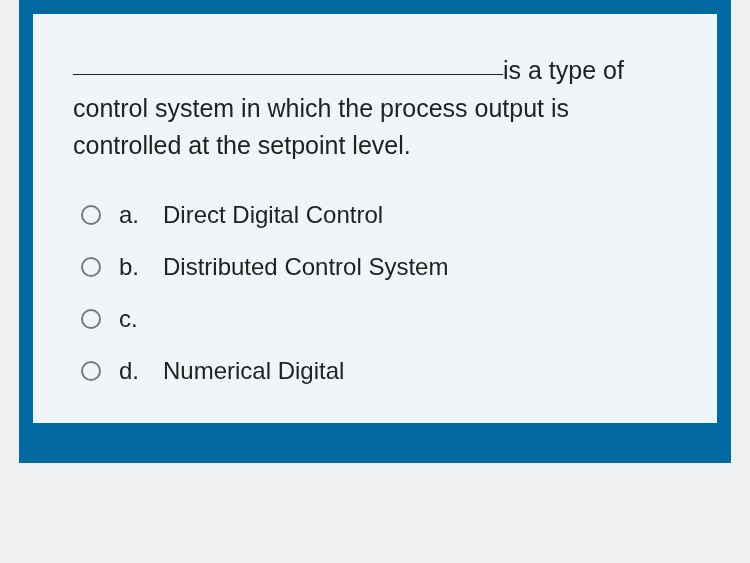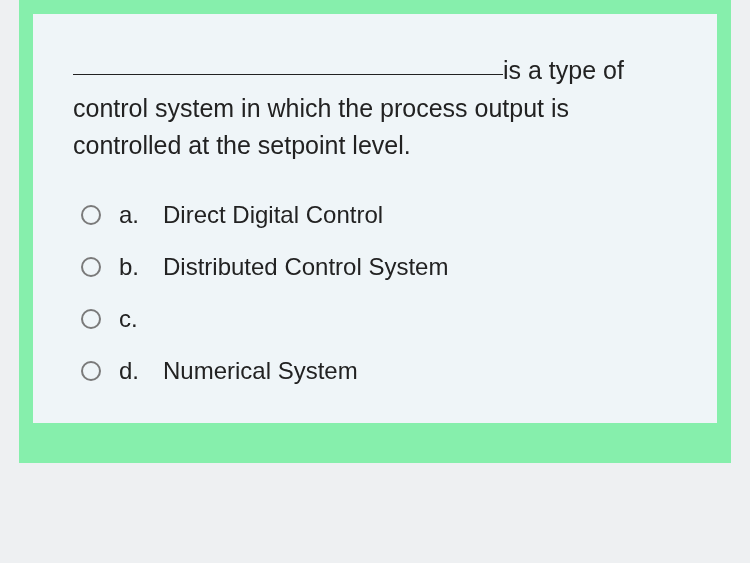--- a/index.html
+++ b/index.html
@@ -11,21 +11,21 @@
       font-family: -apple-system, BlinkMacSystemFont, "Segoe UI", Helvetica, Arial, sans-serif;
       background: #eef0f2;
       width: 750px;
       height: 563px;
       display: flex;
       align-items: flex-start;
       justify-content: center;
       padding-top: 0;
     }
     .frame {
-      background: #86efac;
+      background: #0369a1;
       width: 712px;
       padding: 14px 14px 40px 14px;
     }
     .question-card {
       background: #eff5f8;
       padding: 38px 40px 38px 40px;
     }
     .question-text {
       font-size: 25px;
       color: #222;
@@ -91,17 +91,17 @@
         <span class="option-letter">b.</span>
         <span class="option-text">Distributed Control System</span>
       </div>
       <div class="option-row">
         <div class="radio"></div>
         <span class="option-letter">c.</span>
       </div>
       <div class="option-row">
         <div class="radio"></div>
         <span class="option-letter">d.</span>
-        <span class="option-text">Numerical System</span>
+        <span class="option-text">Numerical Digital</span>
       </div>
     </div>
   </div>
 </div>
 
 </body></html>

